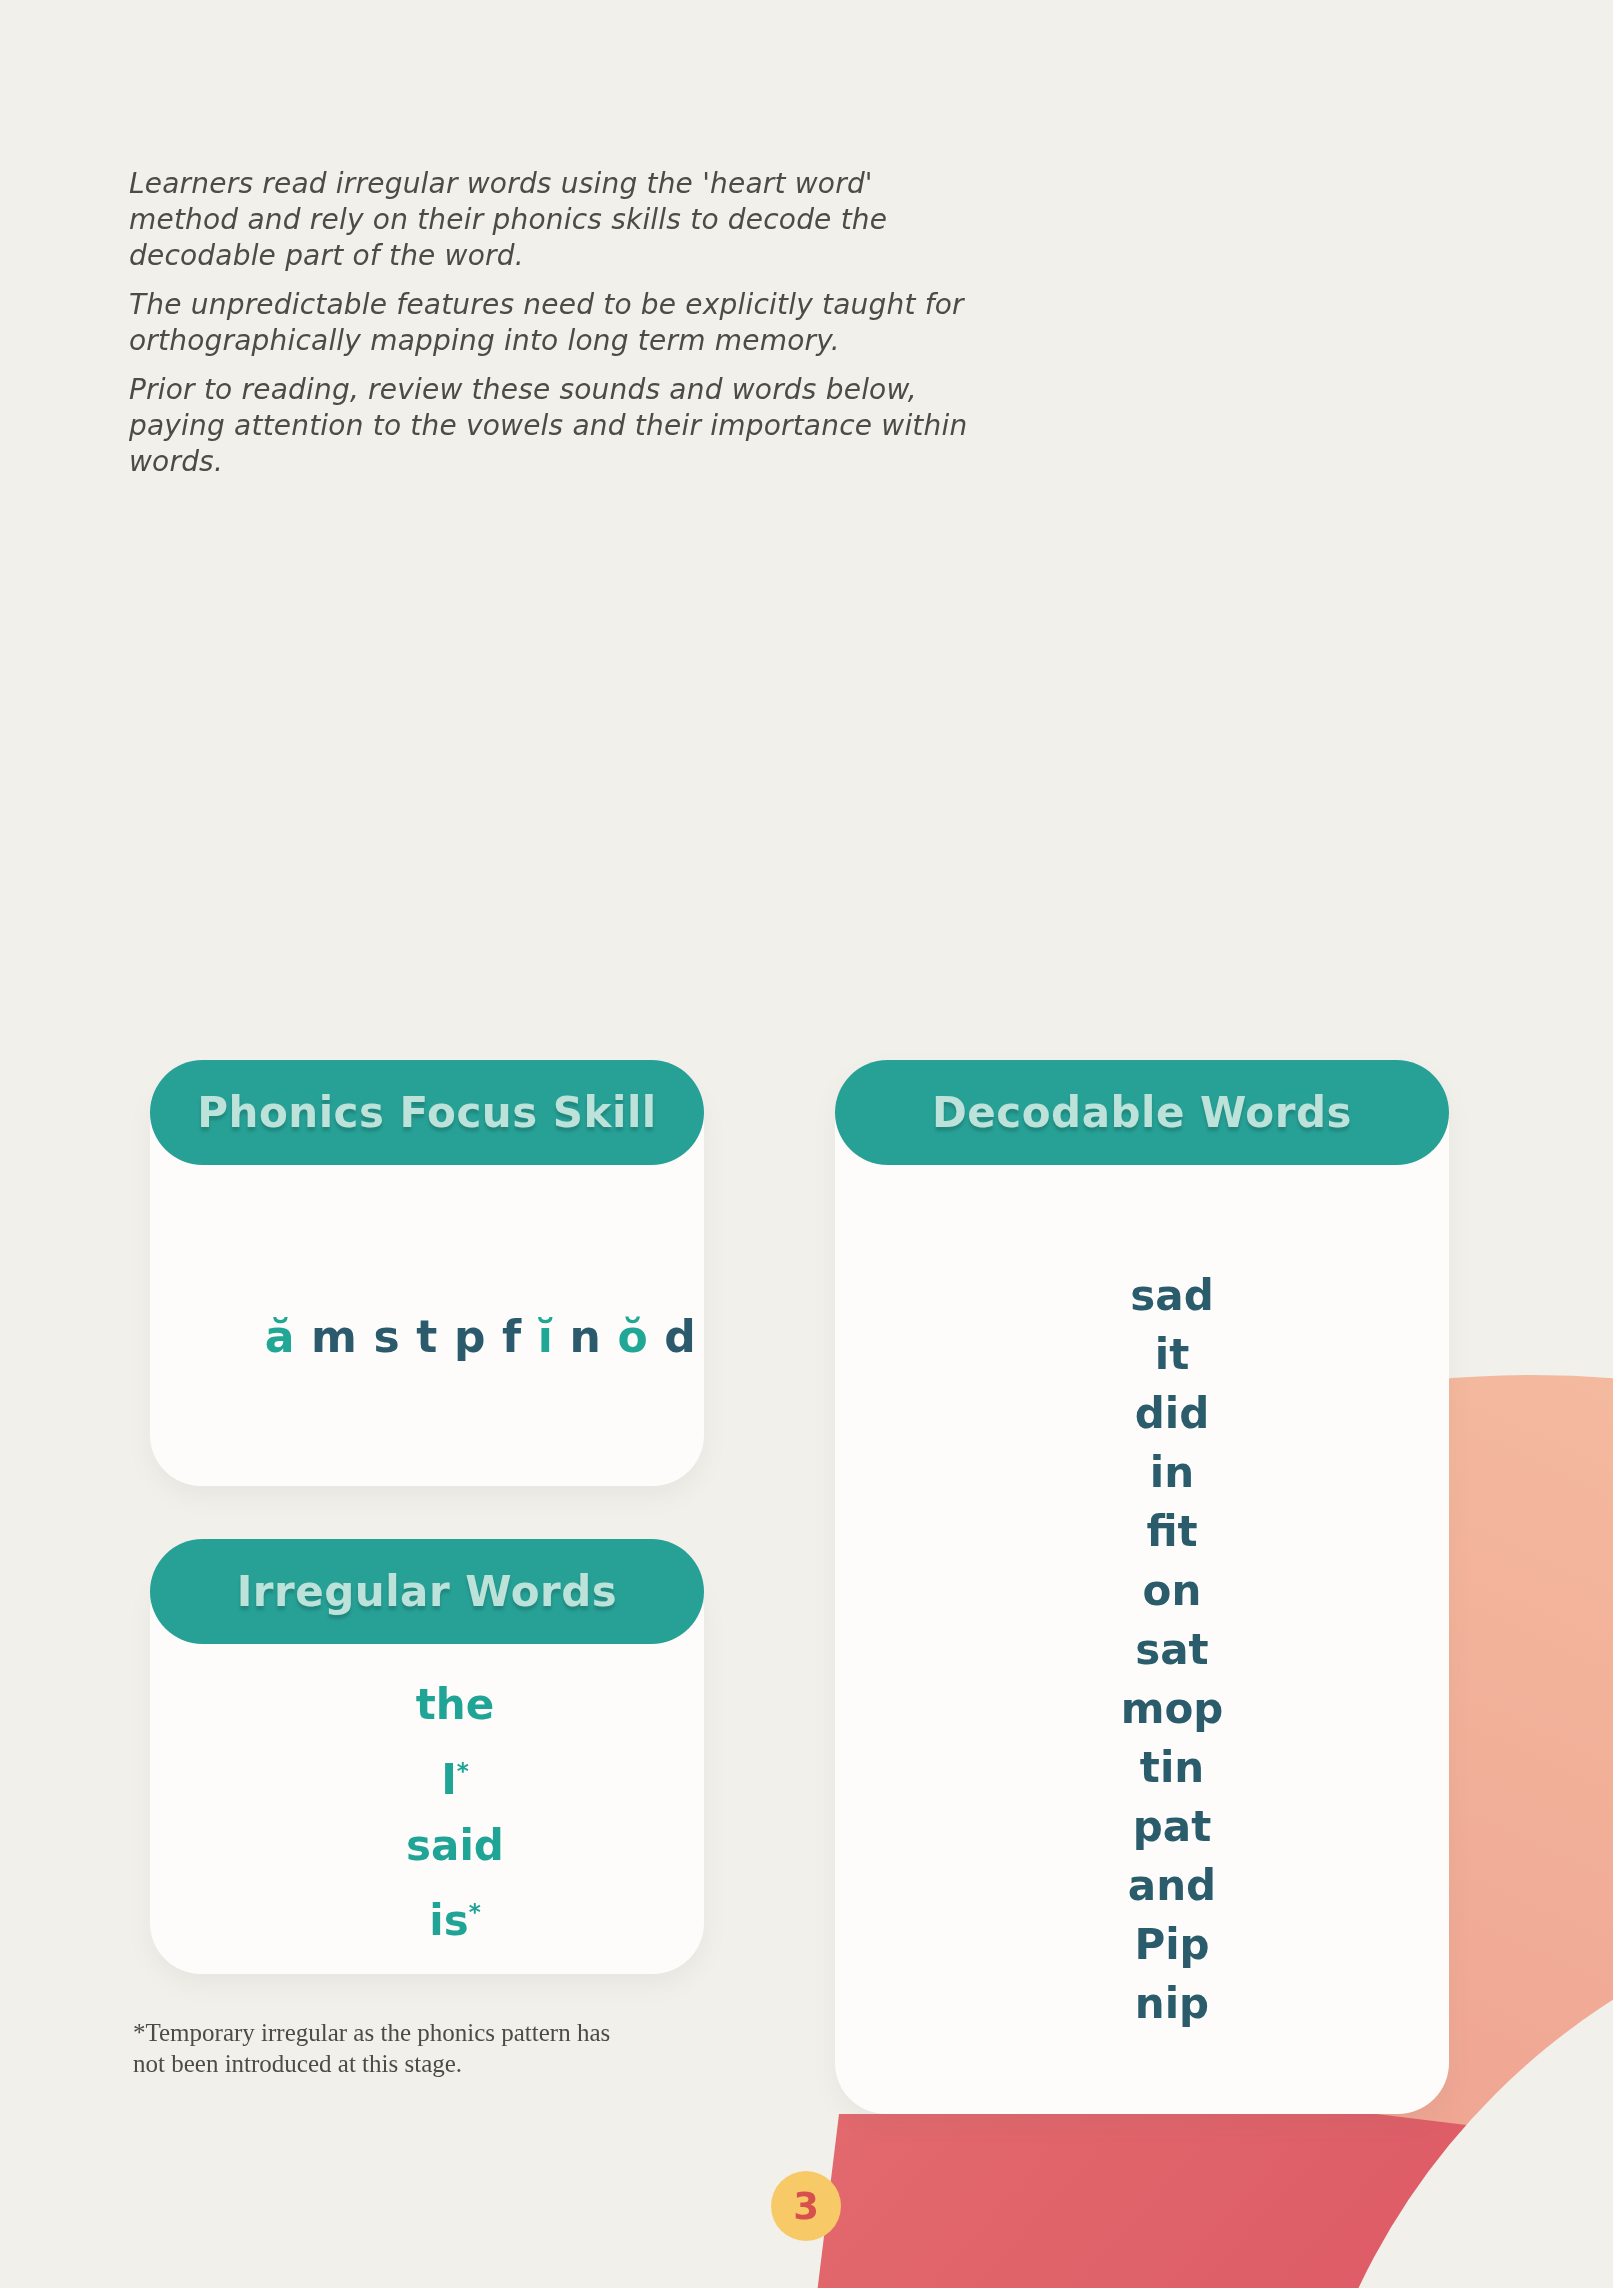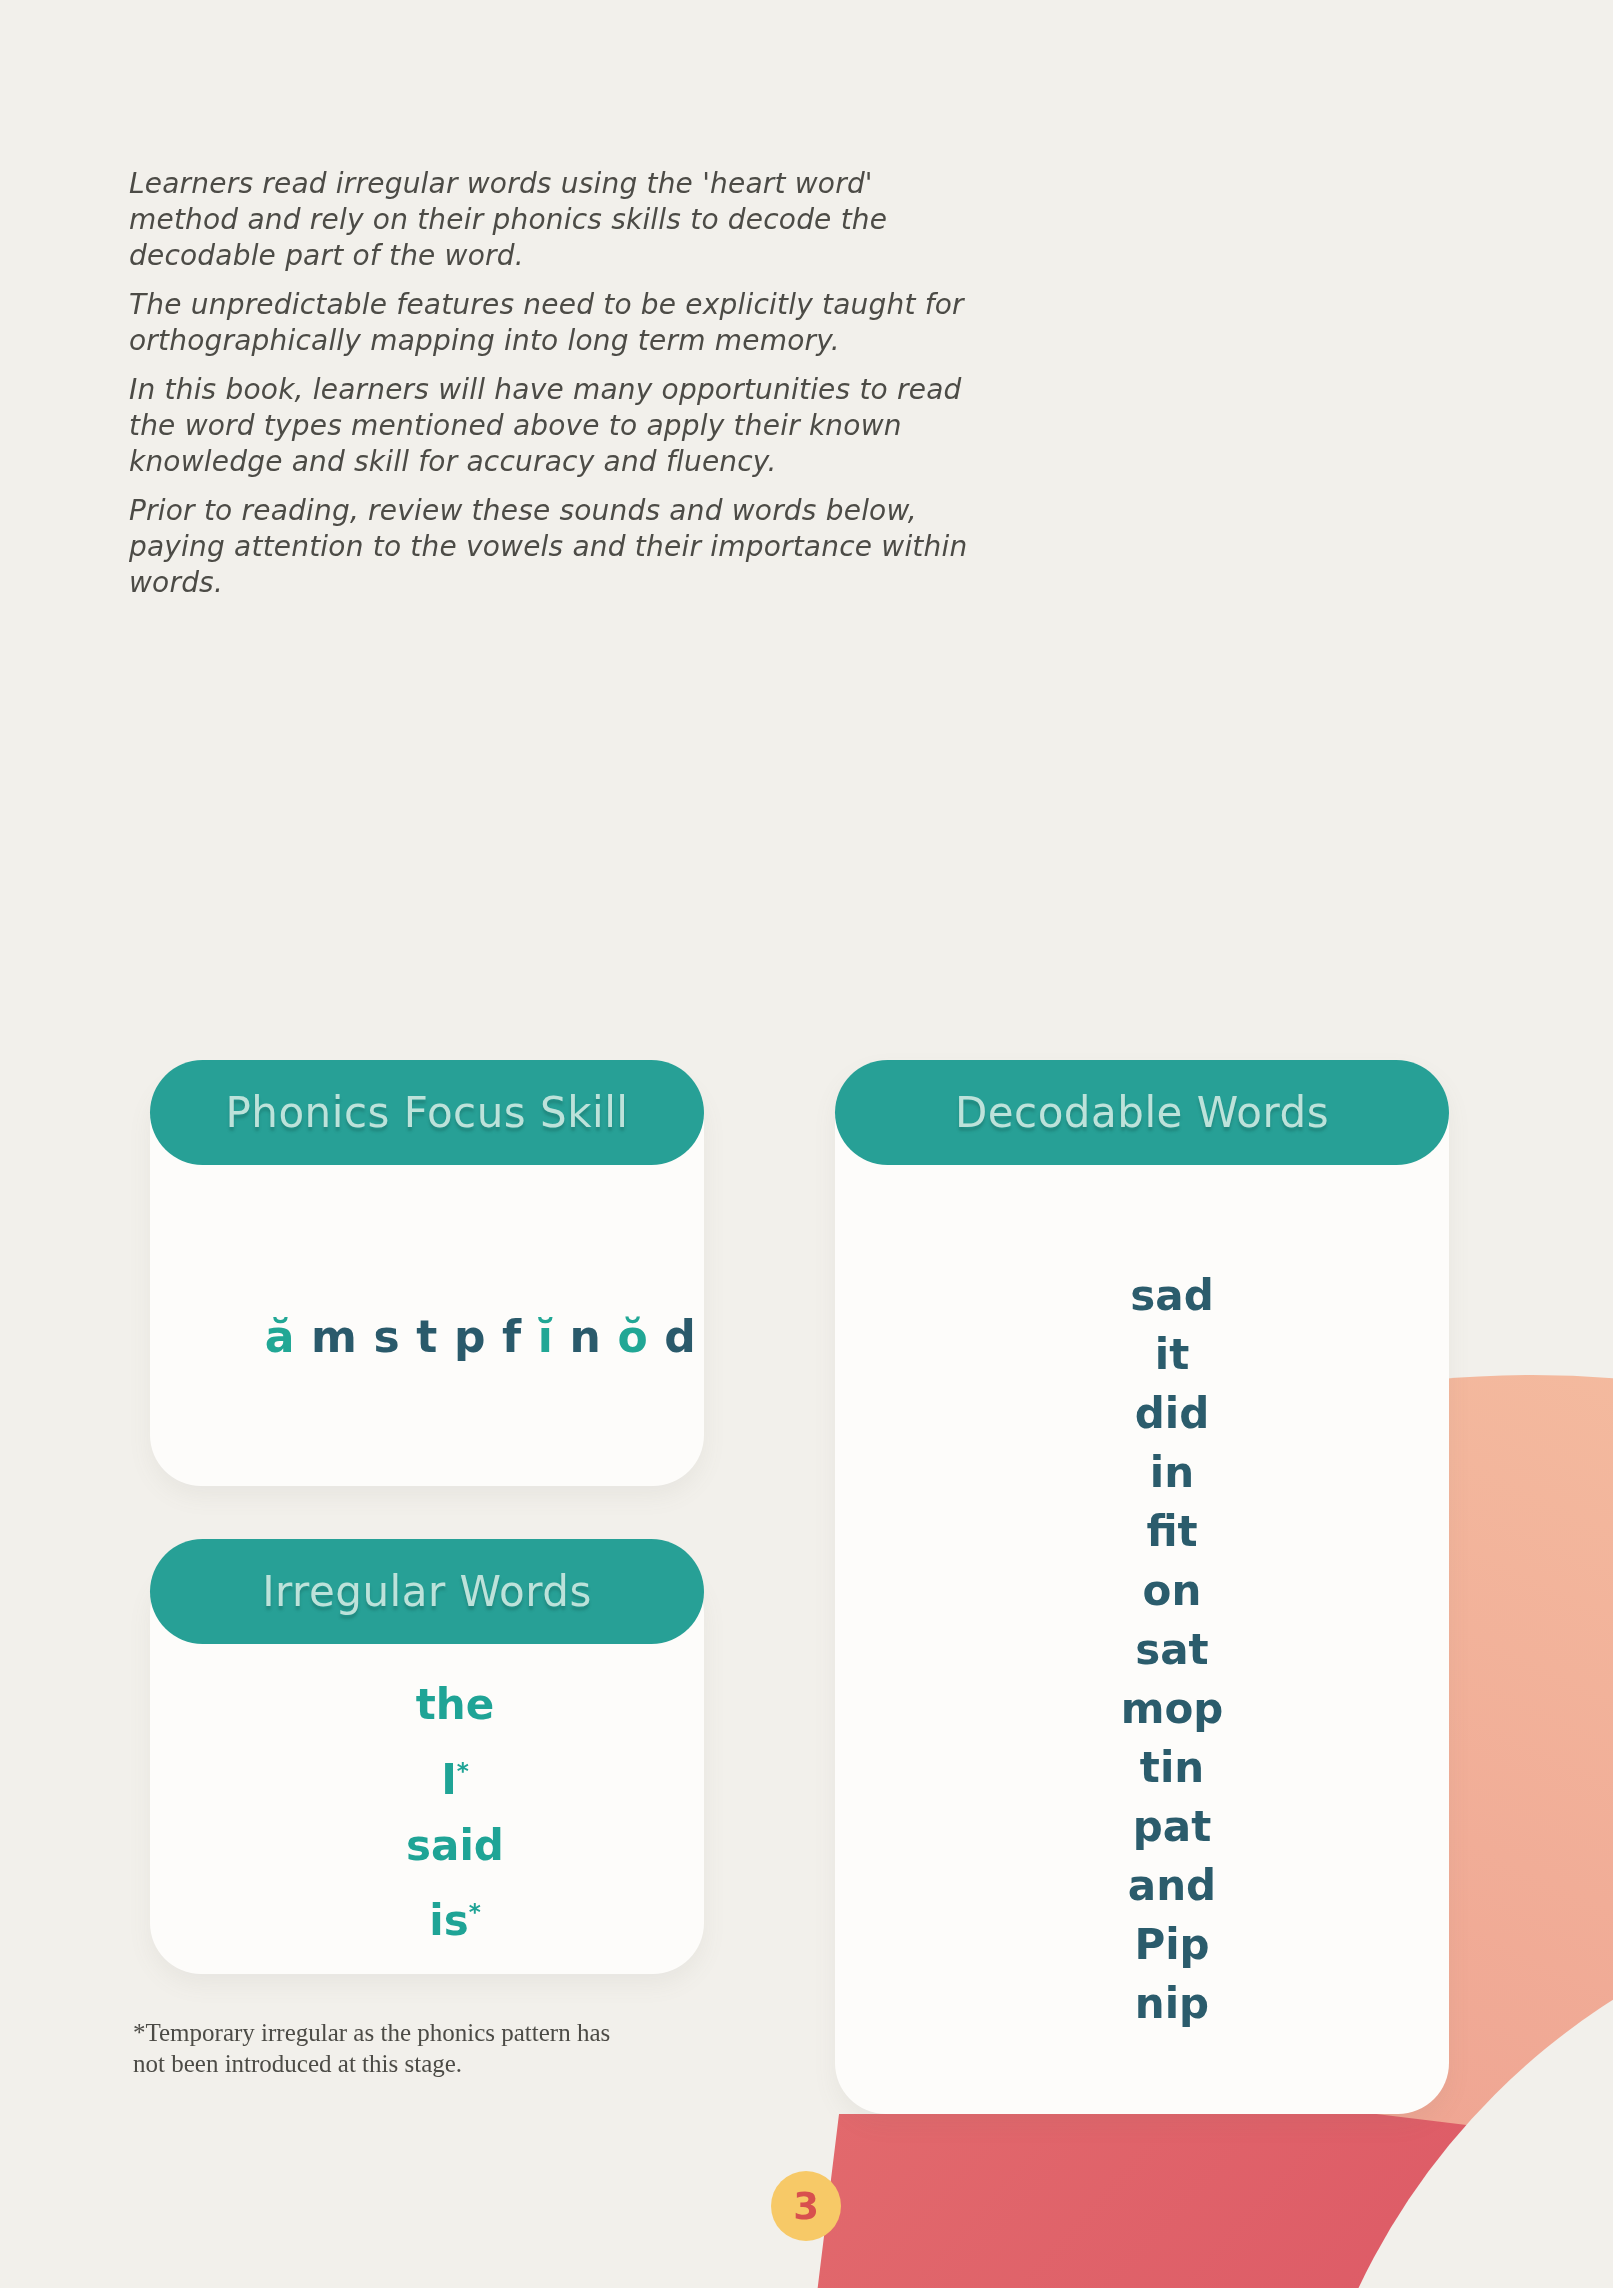--- a/index.html
+++ b/index.html
@@ -54,21 +54,21 @@
   }
   .card-phonics{left:150px;top:1071px;width:554px;height:415px;}
   .card-irregular{left:150px;top:1562px;width:554px;height:412px;}
   .card-decodable{left:835px;top:1063px;width:614px;height:1051px;}
   .pill{
     position:absolute;
     height:105px;border-radius:53px;
     background:#27a096;
     display:flex;align-items:center;justify-content:center;
     color:#bde2da;
-    font-weight:normal;font-size:42px;letter-spacing:0.5px;
+    font-weight:bold;font-size:42px;letter-spacing:0.5px;
     text-shadow:0 3.7px 2.8px rgba(15,80,74,.30);
   }
   .pill-phonics{left:150px;top:1060px;width:554px;}
   .pill-irregular{left:150px;top:1539px;width:554px;}
   .pill-decodable{left:835px;top:1060px;width:614px;}
   
   .letters-row{
     position:absolute;left:150px;top:1299px;width:554px;
     text-align:right;
     font-weight:bold;font-size:44px;margin-top:12px;
@@ -117,21 +117,20 @@
     <div class="peach-circle"></div>
   </div>
   <div class="red-wrap">
     <div class="red-blob"></div>
   </div>
   <div class="beige-circle"></div>
 
   <section class="intro">
     <p>Learners read irregular words using the 'heart word' method and rely on their phonics skills to decode the decodable part of the word.</p>
     <p>The unpredictable features need to be explicitly taught for orthographically mapping into long term memory.</p>
-    <p>In this book, learners will have many opportunities to read the word types mentioned above to apply their known knowledge and skill for accuracy and fluency.</p>
     <p>Prior to reading, review these sounds and words below, paying attention to the vowels and their importance within words.</p>
   </section>
 
   <div class="card card-phonics"></div>
   <div class="pill pill-phonics">
     <span>Phonics Focus Skill</span>
   </div>
   <div class="letters-row"><span class="letter vowel">ă</span><span class="letter consonant">m</span><span class="letter consonant">s</span><span class="letter consonant">t</span><span class="letter consonant">p</span><span class="letter consonant">f</span><span class="letter vowel">ĭ</span><span class="letter consonant">n</span><span class="letter vowel">ŏ</span><span class="letter consonant">d</span></div>
 
   <div class="card card-irregular"></div>

